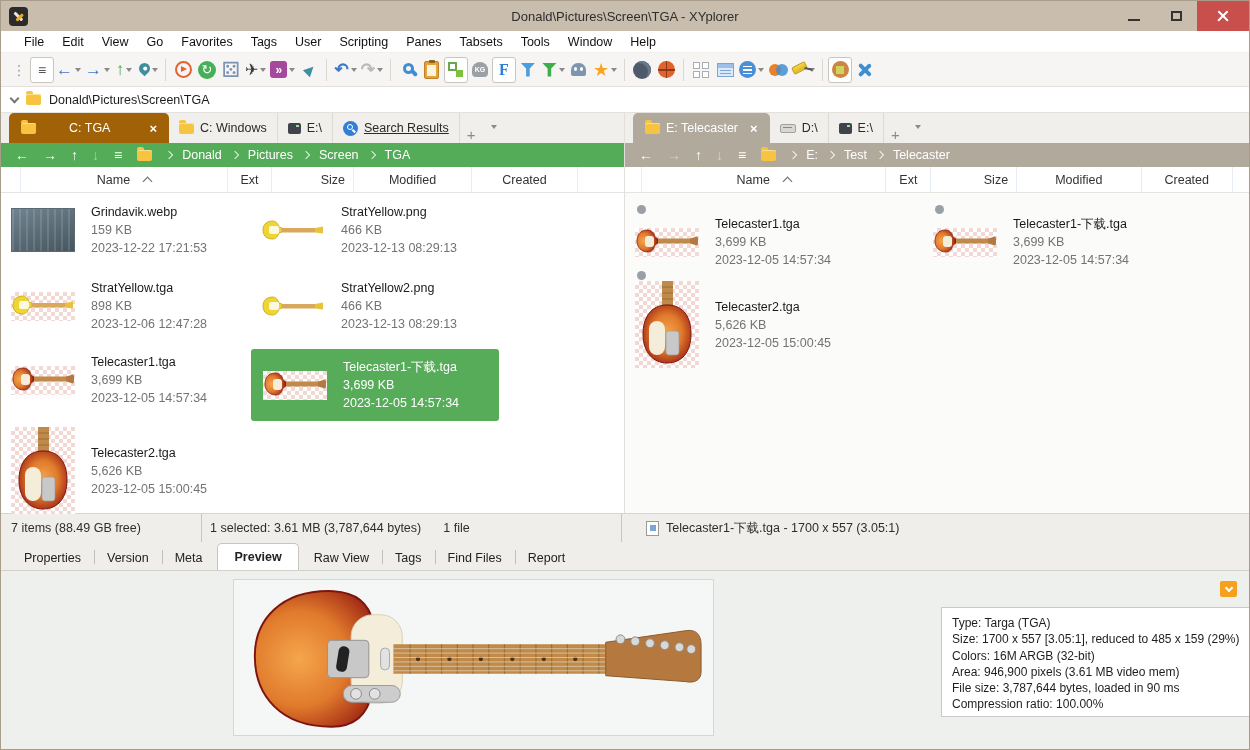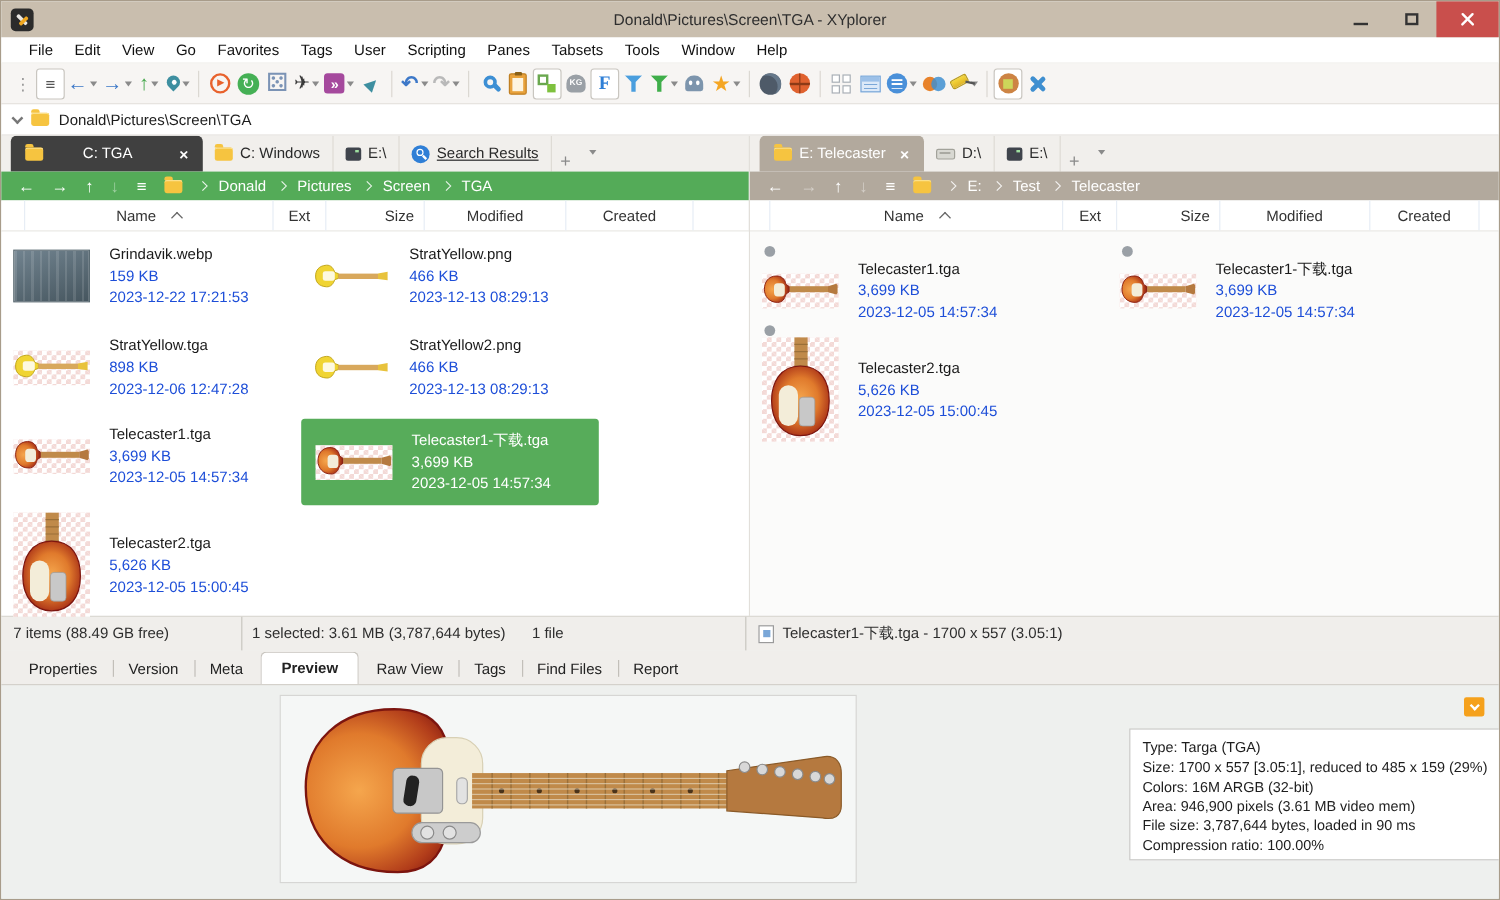--- a/index.html
+++ b/index.html
@@ -95,21 +95,21 @@
   .addrtext { margin-left:8px; color:#1c1c1c; }
   .addr-funnel { position:absolute; left:1068px; top:6px; }
   
   .panes { height:400px; display:flex; }
   .pane { width:625px; display:flex; flex-direction:column; }
   .pane.right { border-left:1px solid #e2dfda; }
   .ptabs { height:30px; background:#f1efec; display:flex; align-items:flex-end; padding-left:8px; }
   .ptab { height:30px; display:flex; align-items:center; gap:6px; padding:0 10px; color:#2a2a2a; border-right:1px solid #dedbd5; }
   .ptab.active { border:none; border-radius:5px 5px 0 0; color:#fff; padding:0 12px; }
   .ptab.active .tabx { margin-left:6px; }
-  .pane.left .ptab.active { background:#404040;gap:33px; }
+  .pane.left .ptab.active { background:#a16207;gap:33px; }
   .pane.right .ptab.active { background:#b2a99d; }
   .tabx { color:#fff; font-size:13px; font-weight:bold; }
   .ptab .ulink { text-decoration:underline; }
   .tabplus { color:#8a8a8a; font-size:15px; padding:0 7px; }
   .tabcaret { padding:0 6px; }
   .drive { width:13px; height:11px; background:#3f444c; border-radius:2px; position:relative; flex:0 0 auto; }
   .drive::after { content:""; position:absolute; right:2px; top:2.5px; width:3px; height:2px; background:#9fe0a0; }
   .cddrive { width:16px; height:9px; background:#d8d8d2; border:1px solid #a2a29a; border-radius:2px; position:relative; }
   .cddrive::after { content:""; position:absolute; left:2px; top:2px; width:9px; height:1.5px; background:#8a8a84; }
   .magbadge { width:15px; height:15px; border-radius:50%; background:#2f7fd6; position:relative; }
@@ -134,32 +134,32 @@
   .filearea { position:relative; flex:1; background:#fff; }
   .pane.right .filearea { background:#fbfbfa; }
   .tile { position:absolute; display:flex; align-items:center; }
   .thumbwrap { width:68px; display:flex; align-items:center; justify-content:center; flex:0 0 auto; }
   .checker { background-image:
       linear-gradient(45deg,#f3d9d6 25%,transparent 25%,transparent 75%,#f3d9d6 75%),
       linear-gradient(45deg,#f3d9d6 25%,#fff 25%,#fff 75%,#f3d9d6 75%);
     background-size:8px 8px; background-position:0 0,4px 4px; }
   .tmeta { margin-left:14px; line-height:18px; white-space:nowrap; }
   .fname { display:block; color:#1a1a1a; }
-  .fsize, .fdate { display:block; color:#1d4ed8; }
+  .fsize, .fdate { display:block; color:#737373; }
   .tile.sel { background:#57ac5a; border-radius:3px; width:248px; height:72px; padding-left:10px; }
   .tile.sel .fname, .tile.sel .fsize, .tile.sel .fdate { color:#fff; }
   .tagdot { position:absolute; left:4px; top:-10px; width:9px; height:9px; border-radius:50%; background:#9aa0a6; }
   .photo-thumb { width:64px; height:44px; background:
      repeating-linear-gradient(90deg, rgba(255,255,255,.12) 0 2px, transparent 2px 7px),
      linear-gradient(160deg,#71838f,#46565f); border:1px solid #5a6a72; }
   
   .statusbar { height:29px; background:#f0eeeb; border-top:1px solid #d8d5cf; display:flex; align-items:center; color:#2e2e2e;gap:20px; }
   .st1 { width:180px; padding-left:10px; }
   .st2 { width:400px; padding-left:8px; border-left:1px solid #c9c6c0; height:100%; display:flex; align-items:center; gap:22px; }
-  .st3 { flex:1; border-left:1px solid #c9c6c0; height:100%; display:flex; align-items:center; gap:7px; padding-left:10px; }
+  .st3 { flex:1; border-left:1px solid #c9c6c0; height:100%; display:flex; align-items:center; gap:7px; padding-left:24px; }
   .fileicon { width:13px; height:15px; background:#fff; border:1px solid #9a9a9a; position:relative; }
   .fileicon::after { content:""; position:absolute; left:2.5px; top:3px; width:6px; height:6px; background:#7aa7d8; }
   
   .btabs { height:28px; background:#f0eeeb; display:flex; align-items:flex-end; padding-left:10px; }
   .btab { padding:5px 13px; color:#222; position:relative; }
   .btab + .btab::before { content:""; position:absolute; left:0; bottom:6px; width:1px; height:14px; background:#c2bfb9; }
   .btab.active { background:#fff; border:1px solid #c8c5bf; border-bottom:none; border-radius:5px 5px 0 0; font-weight:bold; padding:6px 16px; margin:0 2px; }
   .btab.active::before { display:none; }
   .btab.active + .btab::before { display:none; }
   

